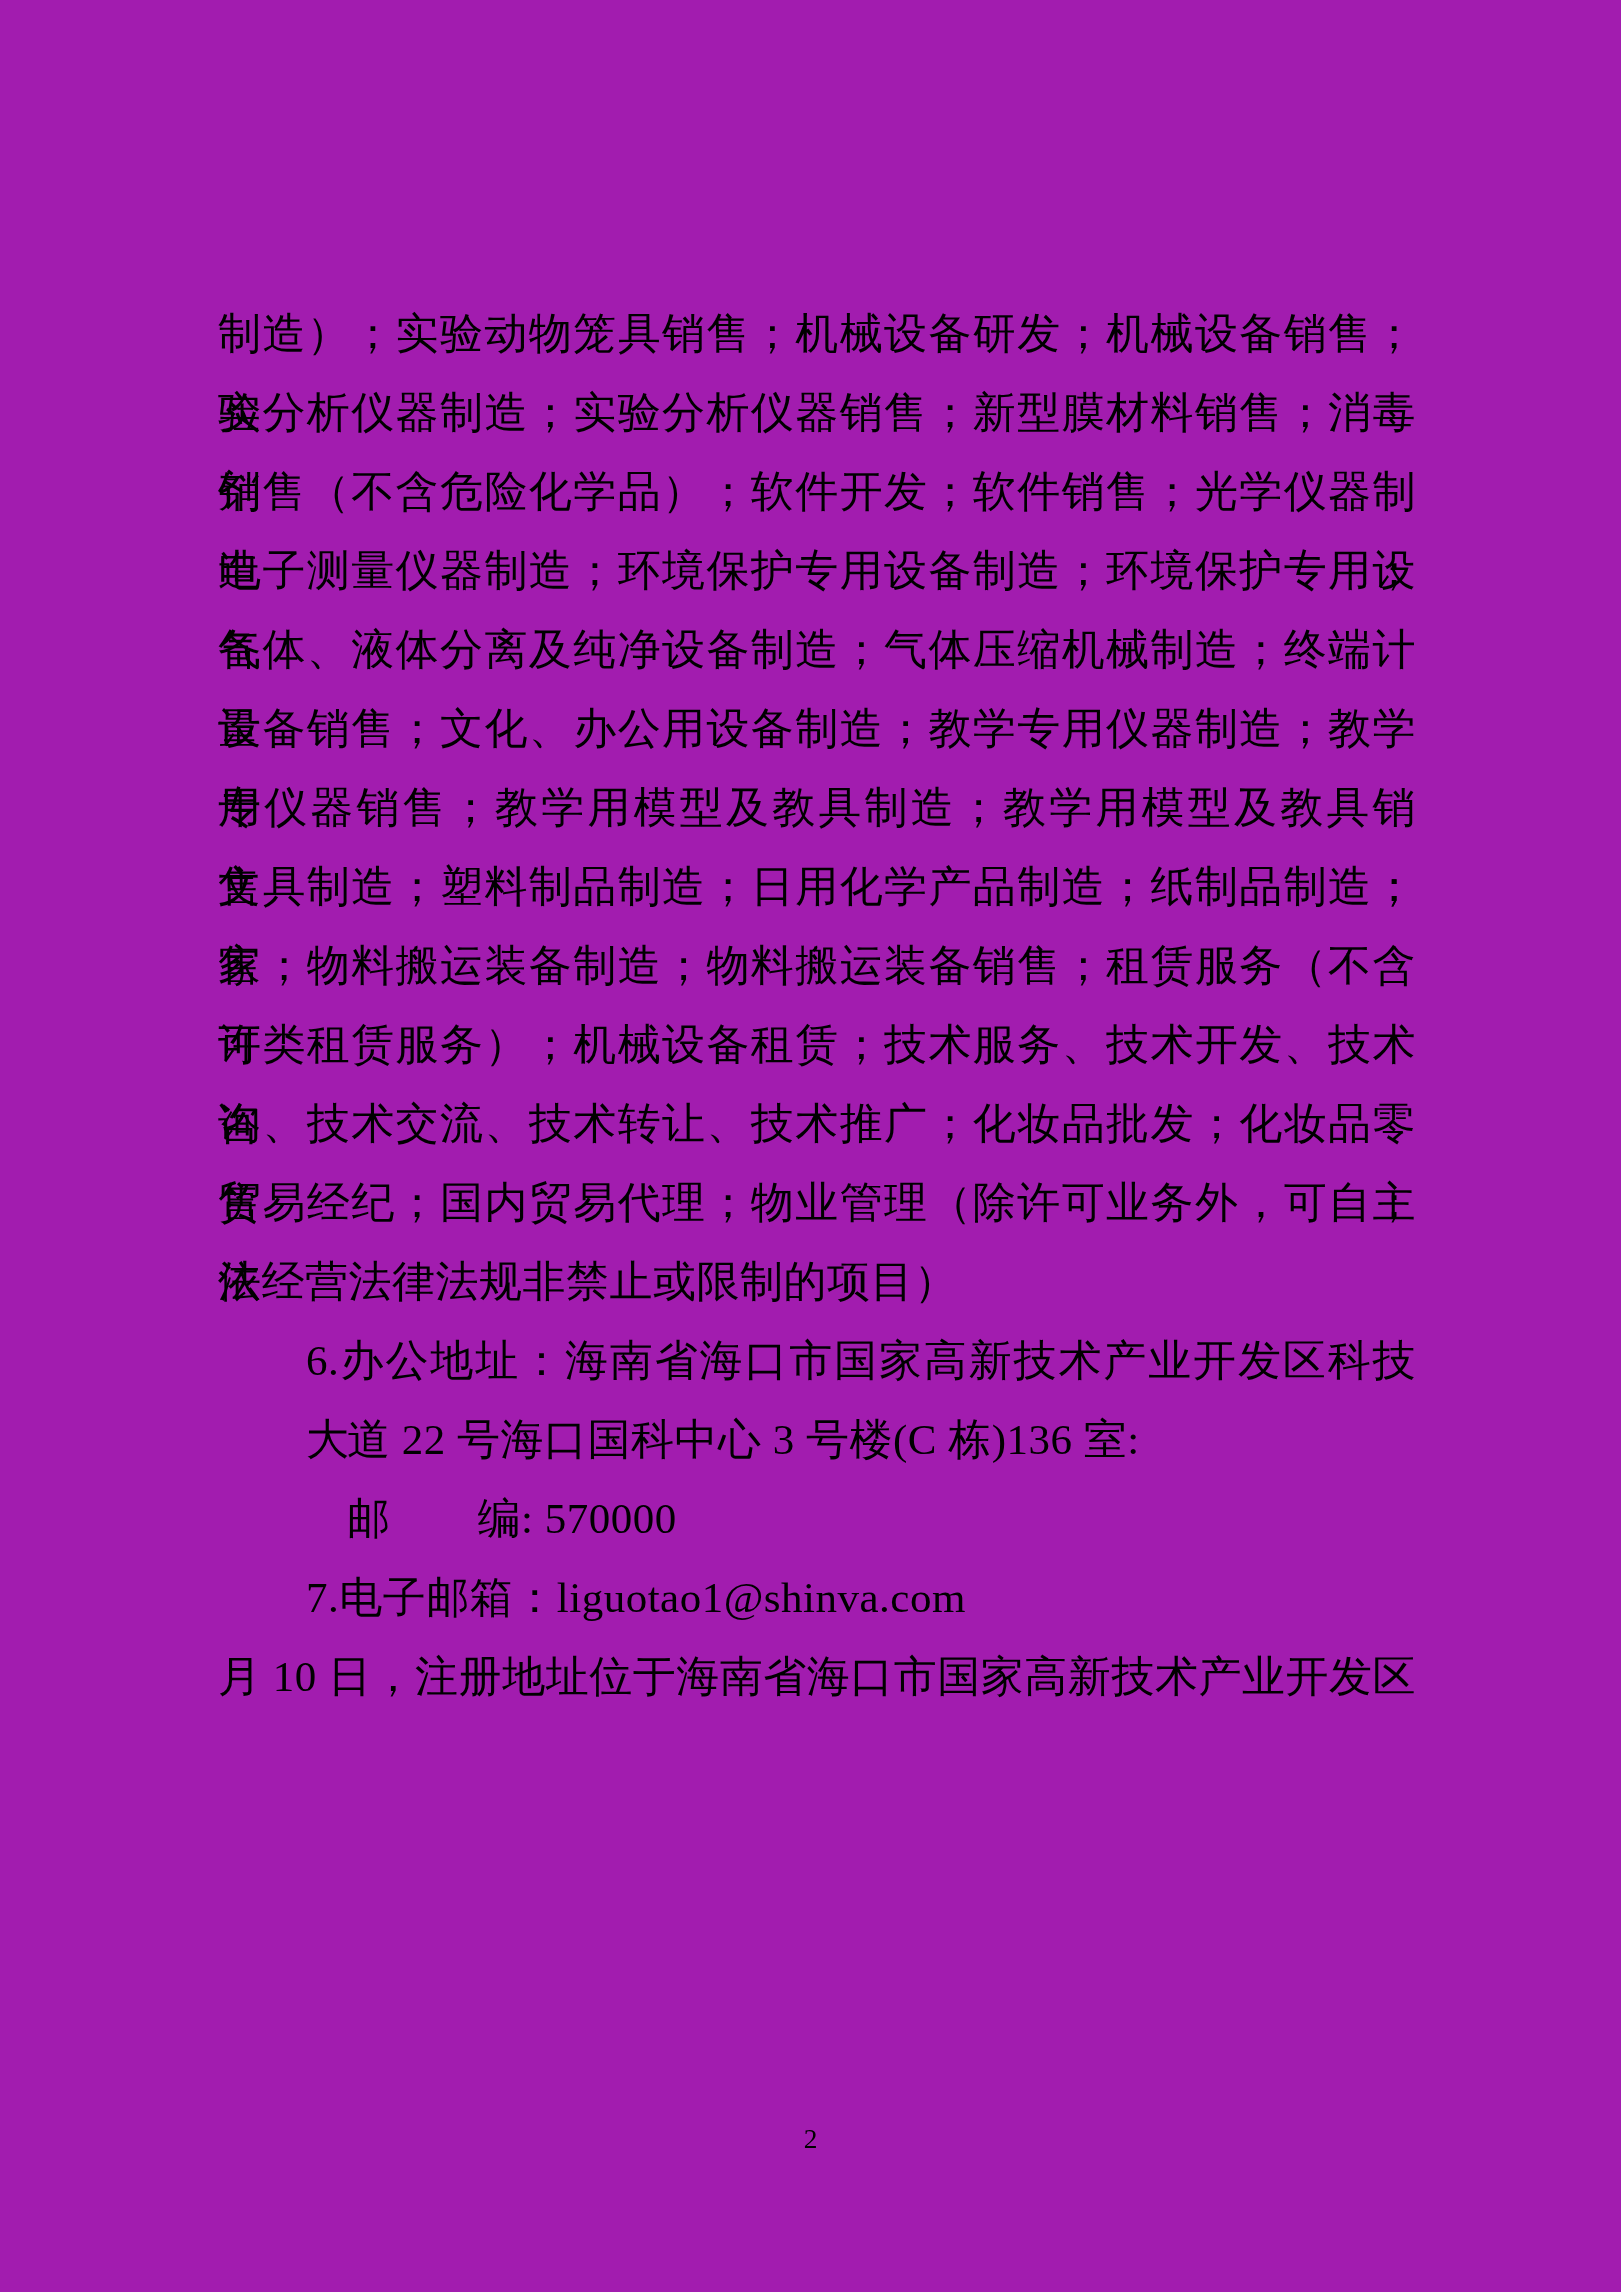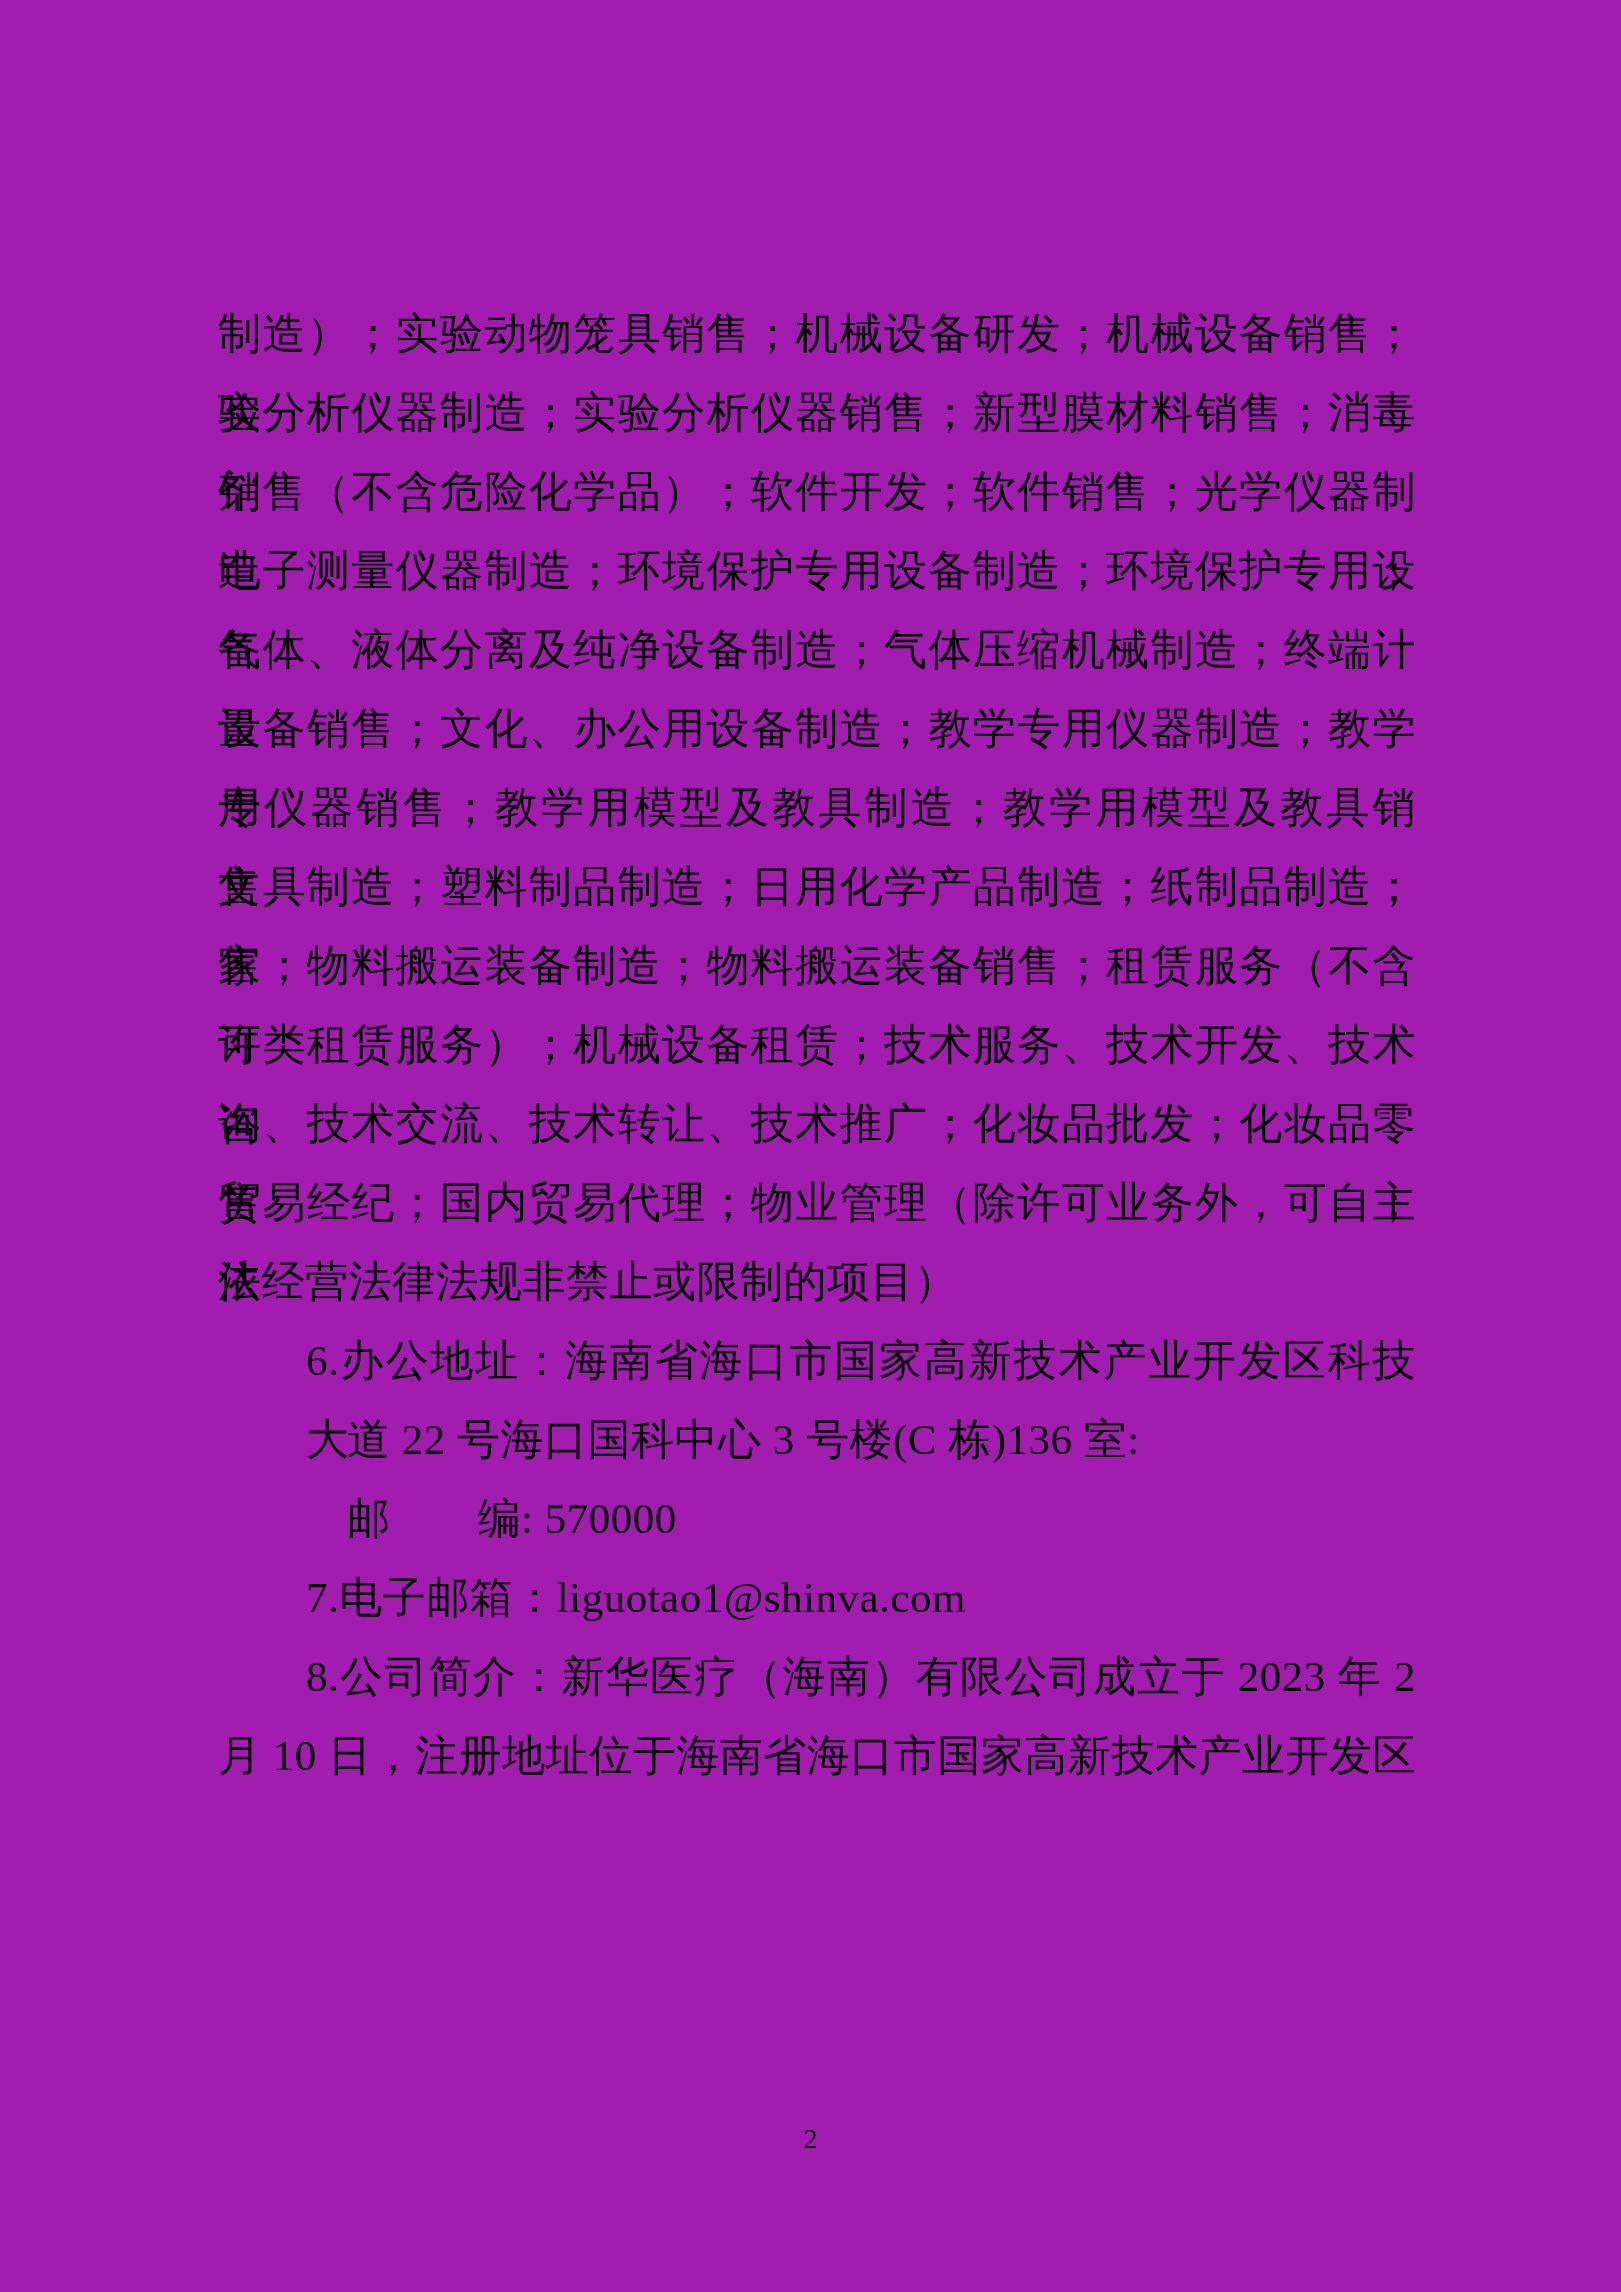--- a/index.html
+++ b/index.html
@@ -67,18 +67,17 @@
       <div class="line indent-0 justified">文具制造；塑料制品制造；日用化学产品制造；纸制品制造；家</div>
       <div class="line indent-0 justified">售；物料搬运装备制造；物料搬运装备销售；租赁服务（不含许</div>
       <div class="line indent-0 justified">可类租赁服务）；机械设备租赁；技术服务、技术开发、技术咨</div>
       <div class="line indent-0 justified">询、技术交流、技术转让、技术推广；化妆品批发；化妆品零售；</div>
       <div class="line indent-0 justified">贸易经纪；国内贸易代理；物业管理（除许可业务外，可自主依</div>
       <div class="line indent-0">法经营法律法规非禁止或限制的项目）</div>
       <div class="line indent-1 justified">6.办公地址：海南省海口市国家高新技术产业开发区科技大</div>
       <div class="line indent-2">道 22 号海口国科中心 3 号楼(C 栋)136 室:</div>
       <div class="line indent-2">邮　　编: 570000</div>
       <div class="line indent-1">7.电子邮箱：liguotao1@shinva.com</div>
-      <div class="line indent-1 justified">8.公司简介：新华医疗（海南）有限公司成立于 2023 年 2</div>
       <div class="line indent-0 justified">月 10 日，注册地址位于海南省海口市国家高新技术产业开发区</div>
     </div>
   <div class="page-number">2</div>
 </div>
 
 
 </body></html>

